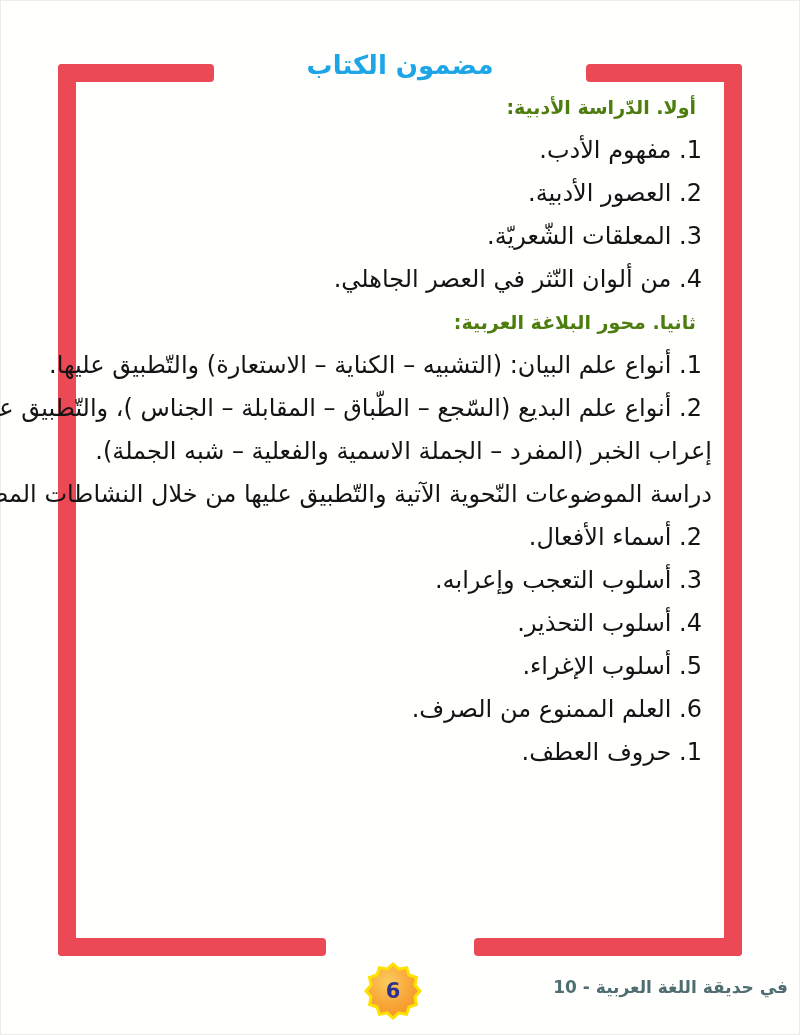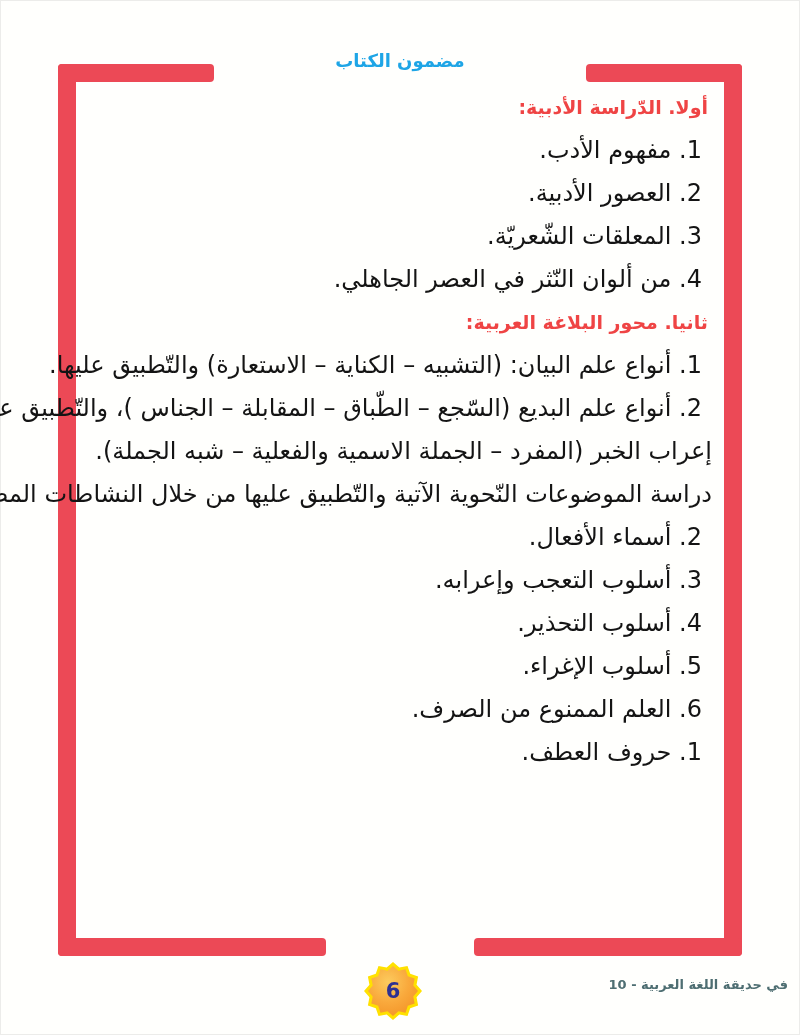--- a/index.html
+++ b/index.html
@@ -19,31 +19,31 @@
   .frame.bar-right {left:724px;top:64px;width:18px;height:892px;border-radius:4px;}
   .frame.bar-top-left    {left:58px;top:64px;width:156px;height:18px;border-radius:4px;}
   .frame.bar-top-right   {left:586px;top:64px;width:156px;height:18px;border-radius:4px;}
   .frame.bar-bottom-left {left:58px;top:938px;width:268px;height:18px;border-radius:4px;}
   .frame.bar-bottom-right{left:474px;top:938px;width:268px;height:18px;border-radius:4px;}
 
   
   .title{
     position:absolute;top:50px;left:0;width:800px;
     text-align:center;direction:rtl;
-    color:#1ea5e6;font-size:18px;font-weight:bold;
+    color:#1ea5e6;font-size:26px;font-weight:bold;
   }
 
   
   .content{
     position:absolute;top:96px;right:88px;left:66px;
     direction:rtl;text-align:right;color:#141414;
   }
   .section-heading{
-    color:#ef4444;font-weight:bold;font-size:19px;
-    line-height:22px;margin:0 4px 21px 0;white-space:nowrap;
+    color:#4d7c0f;font-weight:bold;font-size:19px;
+    line-height:22px;margin:0 16px 21px 0;white-space:nowrap;
   }
   .content-line{
     font-size:24px;line-height:22px;margin:0 0 21px 0;
     white-space:nowrap;font-weight:500;
   }
   .content-line.item{padding-right:10px;}
 
   
   .badge{
     position:absolute;left:364px;top:962px;width:58px;height:58px;
@@ -58,21 +58,21 @@
     background:radial-gradient(circle at 40% 32%, #fccb5e 0%, #f9a93c 45%, #f18a1e 100%);
   }
   .badge .num{
     position:absolute;inset:0;display:flex;align-items:center;justify-content:center;
     color:#2e3192;font-weight:bold;font-size:21px;
   }
 
   
   .footer{
     position:absolute;top:977px;right:12px;
-    direction:rtl;color:#4e6e72;font-size:13px;font-weight:bold;
+    direction:rtl;color:#4e6e72;font-size:17px;font-weight:bold;
     white-space:nowrap;
   }
 </style>
 </head>
 <body>
 
 <div class="page">
 
   <div class="frame bar-left"></div>
   <div class="frame bar-right"></div>

